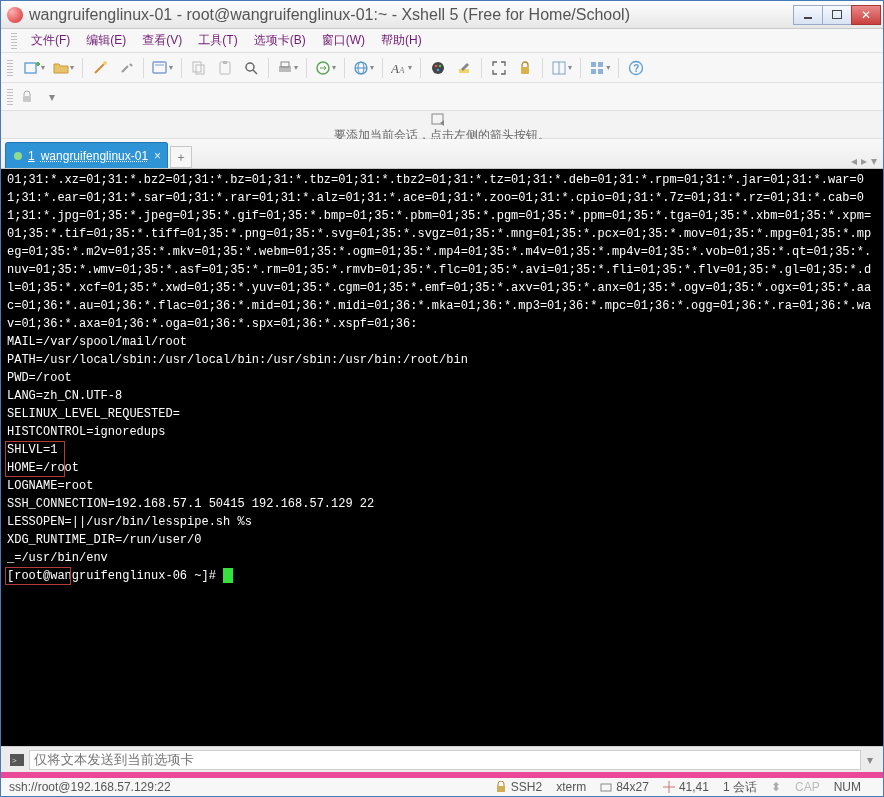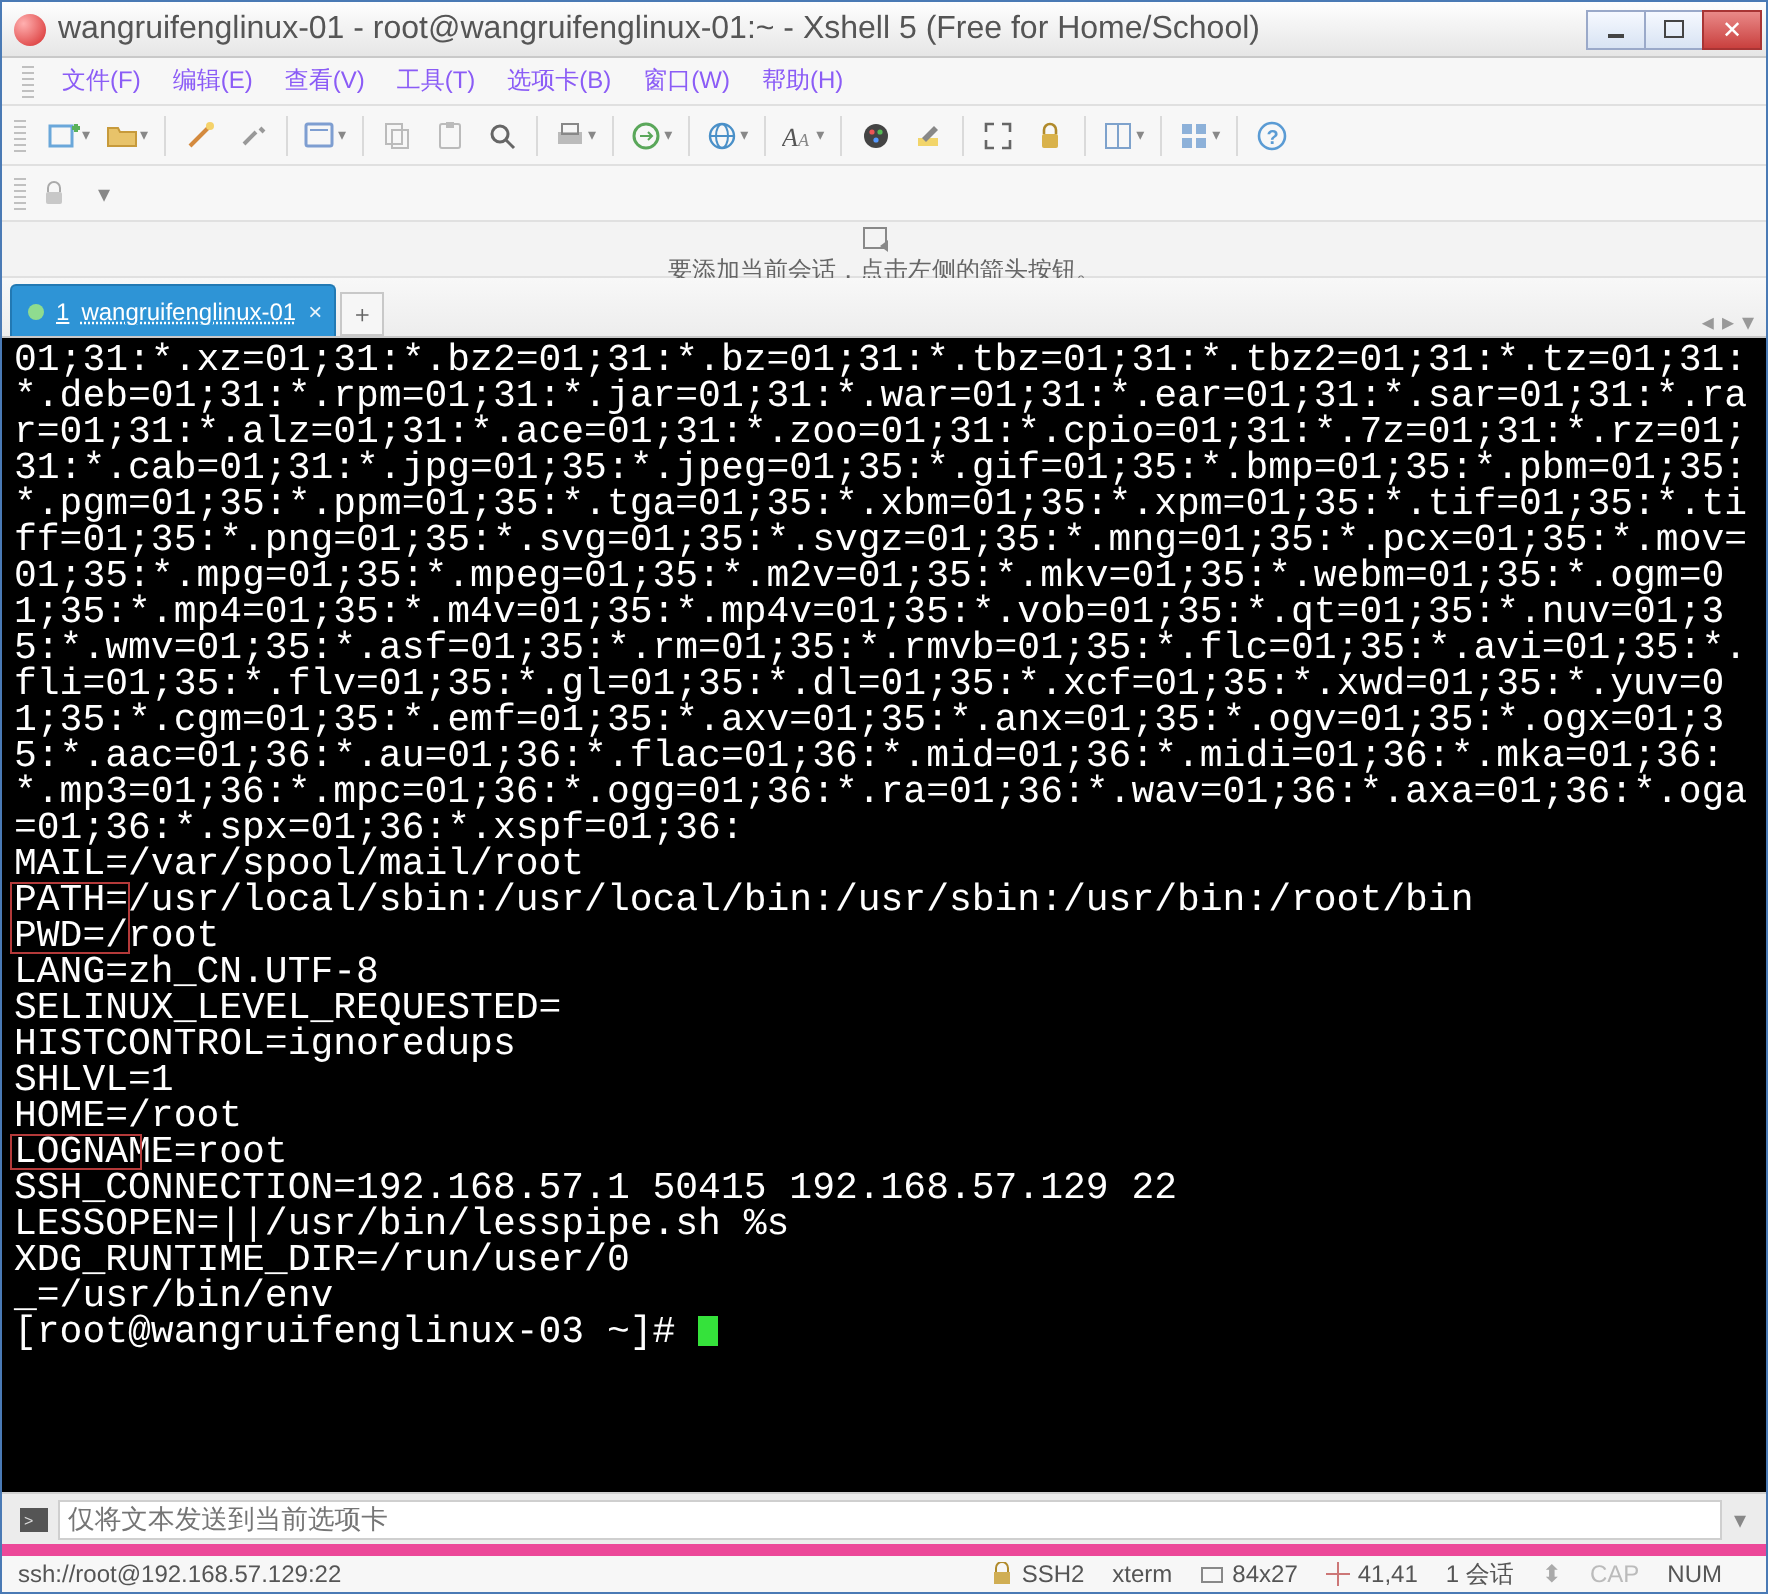--- a/index.html
+++ b/index.html
@@ -11,21 +11,21 @@
   .titlebar .title { flex: 1; color: #555; font-size: 16px; }
   .winbtns { display: flex; height: 20px; margin-right: 2px; }
   .winbtn { width: 30px; height: 20px; display: flex; align-items: center; justify-content: center; border: 1px solid #9aa9c9; background: linear-gradient(#f6f9ff, #d8e3f3); font-family: Arial; font-size: 10px; color: #444; margin-left: -1px; }
   .winbtn.min::before { content: ""; display:block; width:8px; height:0; border-top:2px solid #444; margin-top:6px; }
   .winbtn.max::before { content: ""; display:block; width:8px; height:7px; border:1.5px solid #444; }
   .winbtn.close { background: linear-gradient(#e98988, #c9403e); border-color:#a83434; color:#fff; font-size:12px; }
 
   
   .menubar { height: 24px; background: #f7f7f7; border-bottom: 1px solid #e0e0e0; display: flex; align-items: center; padding-left: 10px; }
   .mlead { width:6px; height:16px; background: repeating-linear-gradient(#c0c0c0,#c0c0c0 1px,transparent 1px,transparent 3px); margin-right:6px; }
-  .menuitem { padding: 0 8px; color: #8b5cf6; height:100%; display:flex; align-items:center; cursor:default; }
+  .menuitem { padding: 0 8px; color: #701a75; height:100%; display:flex; align-items:center; cursor:default; }
 
   
   .toolbar { height: 30px; background: #f7f7f7; border-bottom: 1px solid #e0e0e0; display: flex; align-items: center; padding: 0 6px; gap: 2px; }
   .tbtn { height: 22px; min-width: 24px; display: flex; align-items: center; justify-content: center; padding: 0 3px; color: #555; cursor: default; }
   .sep { width:1px; height:20px; background:#dadada; margin:0 3px; }
   .ico { width:16px; height:16px; display:flex; align-items:center; justify-content:center; }
   .dd { font-size:8px; color:#888; margin-left:1px; }
 
   
   .addrbar { height: 28px; background: #f7f7f7; border-bottom: 1px solid #e0e0e0; display: flex; align-items: center; padding: 0 6px; }
@@ -39,21 +39,21 @@
   .tabbar { height: 30px; background: linear-gradient(#f8f8f8,#ededed); border-bottom: 1px solid #c8c8c8; display: flex; align-items: flex-end; padding-left: 4px; }
   .tab { height: 26px; background: #2e94d6; color: #fff; border-top-left-radius: 3px; border-top-right-radius: 3px; display: flex; align-items: center; padding: 0 6px 0 8px; gap:6px; font-size:12px; border:1px solid #2279b3; border-bottom:none; }
   .tab .dot { width:8px; height:8px; background:#8fdc8f; border-radius:50%; display:inline-block; }
   .tab .label { text-decoration: underline dotted; }
   .tab .x { font-size:12px; cursor:pointer; opacity:.9; }
   .addtab { width:22px; height:22px; display:flex; align-items:center; justify-content:center; border:1px solid #c8c8c8; background:#f6f6f6; margin-left:2px; color:#666; }
   .tabbar .spacer { flex:1; }
   .tabnav { display:flex; align-items:center; gap:4px; padding-right:6px; color:#999; }
 
   
-  .terminal { flex: 1; background: #000; color: #fff; font-family: "Consolas","Courier New",monospace; font-size: 19px; line-height: 18px; padding: 2px 6px; overflow: hidden; white-space: pre-wrap; word-break: break-all; position: relative; }
+  .terminal { flex: 1; background: #000; color: #fff; font-family: "Consolas","Courier New",monospace; font-size: 12px; line-height: 18px; padding: 2px 6px; overflow: hidden; white-space: pre-wrap; word-break: break-all; position: relative; }
   .cursor { display:inline-block; width:10px; height:15px; background:#35e23b; vertical-align:middle; }
   .box1 { position:absolute; border:1px solid #b43a3a; }
 
   
   .sendbar { height: 26px; background: #ececec; border-top:1px solid #d0d0d0; display:flex; align-items:center; padding:0 4px; }
   .sendinp { flex:1; background:#fff; border:1px solid #cfcfcf; height:20px; padding:0 4px; color:#4c1d95; }
 
   
   .statusbar { height: 24px; background: #f7f7f7; border-top:6px solid #ec4899; display:flex; align-items:center; padding:0 8px; color:#555; }
   .statusbar .seg { margin-right:14px; display:flex; align-items:center; gap:4px; }
@@ -312,21 +312,21 @@
 LANG=zh_CN.UTF-8
 SELINUX_LEVEL_REQUESTED=
 HISTCONTROL=ignoredups
 SHLVL=1
 HOME=/root
 LOGNAME=root
 SSH_CONNECTION=192.168.57.1 50415 192.168.57.129 22
 LESSOPEN=||/usr/bin/lesspipe.sh %s
 XDG_RUNTIME_DIR=/run/user/0
 _=/usr/bin/env</span>
-<span>[root@wangruifenglinux-03 ~]# </span><span class="cursor"></span>
+<span>[root@wangruifenglinux-06 ~]# </span><span class="cursor"></span>
   <div class="box1" style="left:4px; top:272px; width:60px; height:36px;"></div>
   <div class="box1" style="left:4px; top:398px; width:66px; height:18px;"></div>
 </div>
 
 <div class="sendbar">
   <span class="ico" style="margin:0 4px">
       <svg width="16" height="14">
         <rect x="1" y="1" width="14" height="12" fill="#555"></rect>
         <text x="3" y="10" font-size="8" fill="#ddd">&gt;</text>
       </svg>

